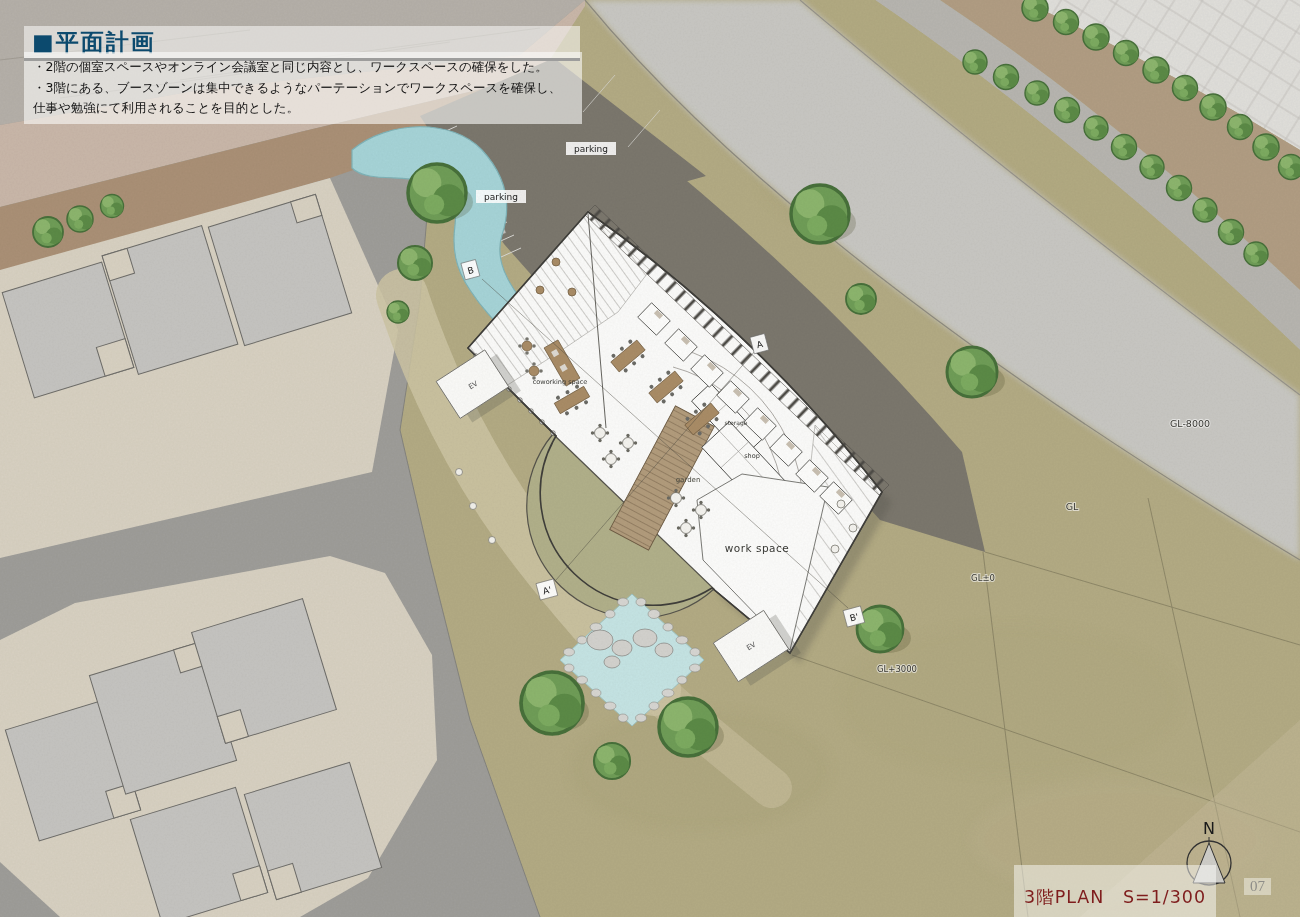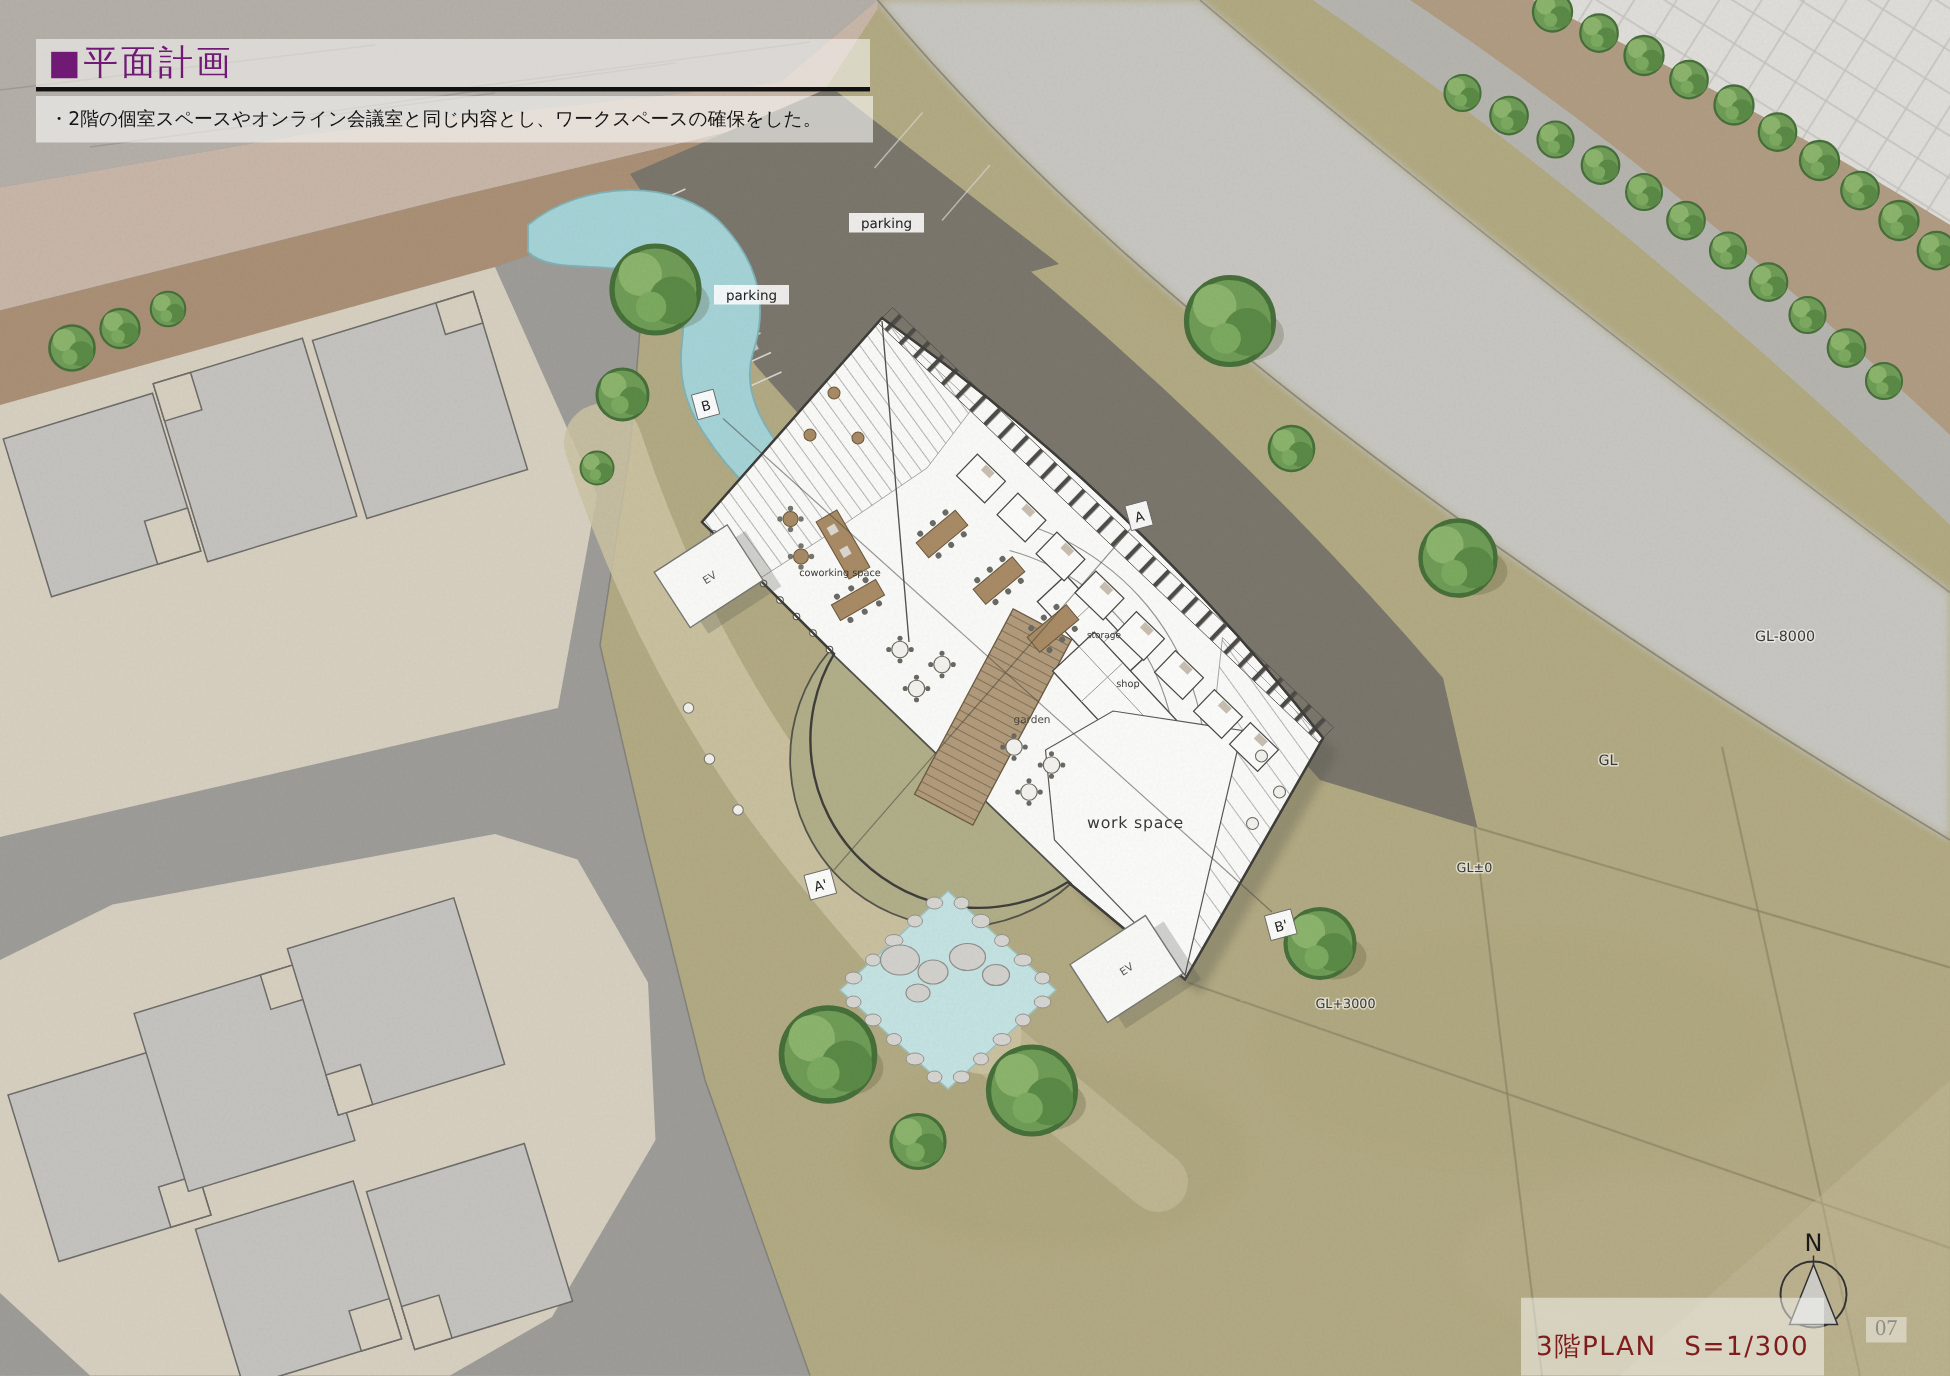--- a/index.html
+++ b/index.html
@@ -2,23 +2,23 @@
 <html><head>
 <meta charset="utf-8">
 <style>
   html,body{margin:0;padding:0;background:#666;}
   #stage{position:relative;width:1300px;height:917px;overflow:hidden;
     font-family:"DejaVu Sans","Liberation Sans",sans-serif;background:#b3ab84;}
   #stage svg{position:absolute;left:0;top:0;}
   svg text{font-family:"DejaVu Sans","Liberation Sans",sans-serif;}
   .overlay{position:absolute;color:#111;}
   .title-band{left:24px;top:26px;width:556px;background:rgba(252,252,250,.55);}
-  .title-band .t{font-size:23px;font-weight:400;letter-spacing:2px;padding:2px 8px 1px;
-     border-bottom:3px solid #111;line-height:1.25;color:#701a75;}
-  .notes{left:24px;top:64px;width:540px;background:rgba(252,252,250,.6);
+  .title-band .t{font-size:23px;font-weight:700;letter-spacing:2px;padding:2px 8px 1px;
+     border-bottom:3px solid #111;line-height:1.25;color:#0c4a6e;}
+  .notes{left:24px;top:52px;width:540px;background:rgba(252,252,250,.6);
      font-size:12.5px;line-height:1.65;padding:5px 9px;color:#141414;}
   .plan-title{left:1014px;top:843px;font-size:17.5px;letter-spacing:1px;
      background:rgba(252,252,250,.5);padding:20px 10px;color:#7f1d1d;margin-top:22px;}
   .page-num{left:1244px;top:878px;font-size:15px;color:#8e8d88;
      background:rgba(250,250,247,.45);padding:0 6px;font-family:Liberation Serif, serif;}
 </style>
 </head>
 <body>
 
 <div id="stage">
@@ -534,16 +534,17 @@
 </g>
 
 <rect width="1300" height="917" filter="url(#grain)" opacity="0.14" style="mix-blend-mode:multiply"></rect>
 </svg>
 
 <div class="overlay title-band">
   <div class="t">■平面計画</div>
 </div>
 <div class="overlay notes">
   <div>・2階の個室スペースやオンライン会議室と同じ内容とし、ワークスペースの確保をした。</div>
+  <div>・3階にある、ブースゾーンは集中できるようなパーテーションでワークスペースを確保し、仕事や勉強にて利用されることを目的とした。</div>
 </div>
 <div class="overlay plan-title">3階PLAN　S=1/300</div>
 <div class="overlay page-num">07</div>
 </div>
 
 </body></html>

